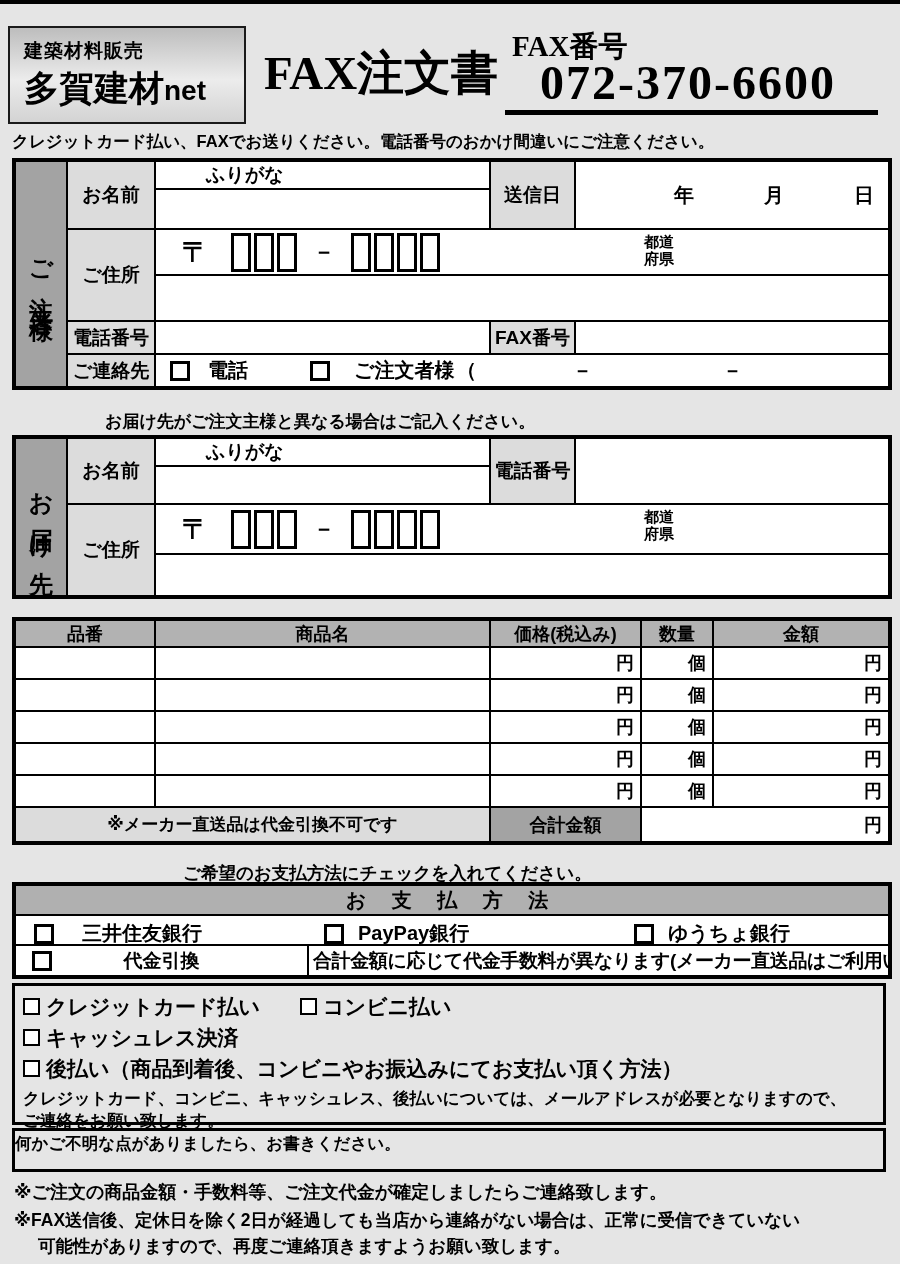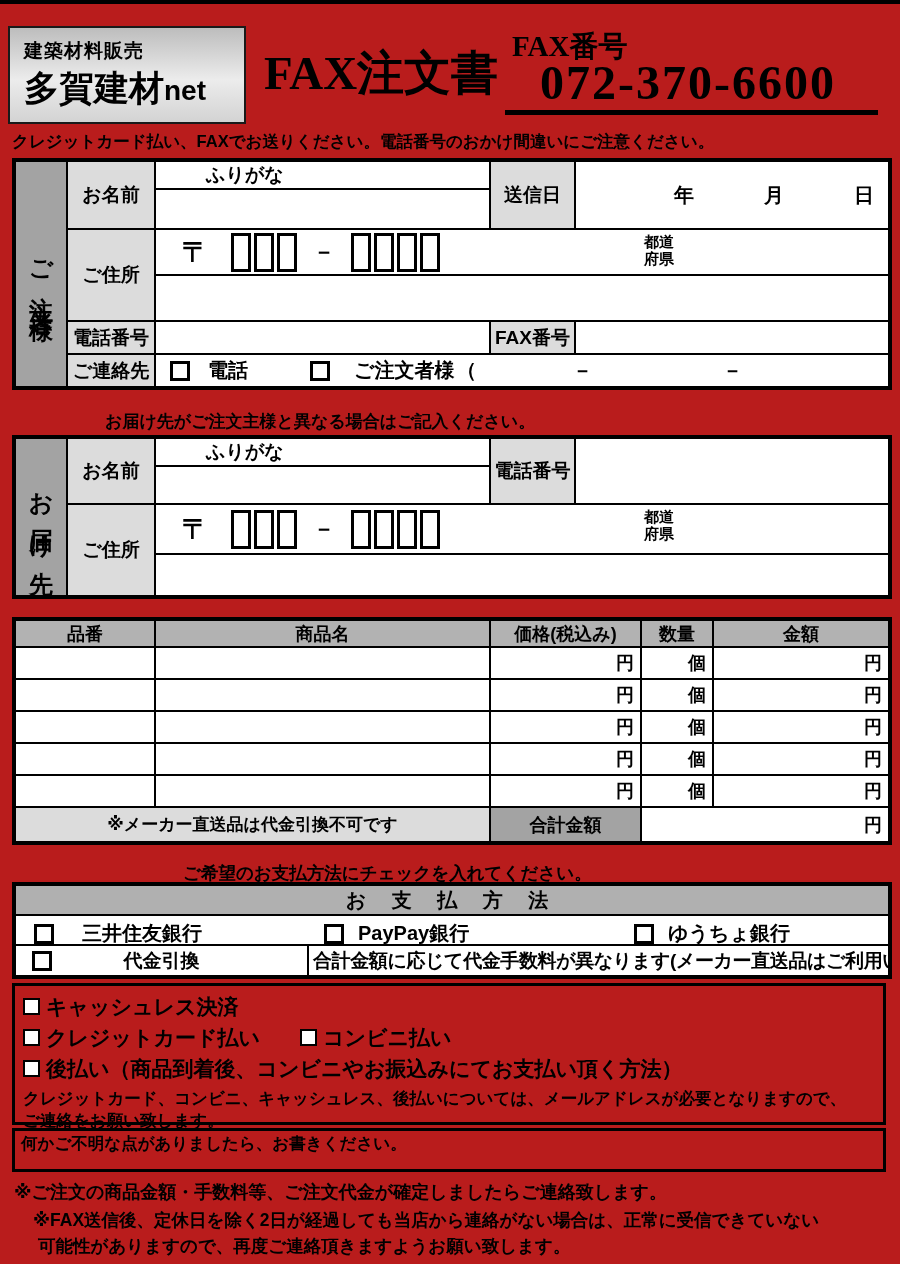--- a/index.html
+++ b/index.html
@@ -1,18 +1,18 @@
 <!DOCTYPE html>
 <html><head>
 <meta charset="utf-8">
 <style>
   * { margin:0; padding:0; box-sizing:border-box; }
   html,body { background:#fff; }
   body { font-family:"Liberation Sans","DejaVu Sans",sans-serif; color:#000; }
-  #page { position:relative; width:900px; height:1264px; background:#b91c1c; overflow:hidden; }
+  #page { position:relative; width:900px; height:1264px; background:#e5e5e5; overflow:hidden; }
 
   .topbar { position:absolute; left:0; top:0; width:900px; height:4px; background:#000; }
 
   
   .logo { position:absolute; left:8px; top:26px; width:238px; height:98px;
           border:2px solid #1a1a1a;
           background:linear-gradient(180deg,#bdbdbd 0%,#ececec 55%,#d3d3d3 100%);
           padding:10px 0 0 14px; }
   .logo .l1 { font-size:19px; font-weight:bold; letter-spacing:1px; }
   .logo .l2 { font-size:35px; font-weight:bold; letter-spacing:0; line-height:1.35; }
@@ -71,25 +71,25 @@
              vertical-align:middle; white-space:nowrap; }
 
   .creditbox { position:absolute; left:12px; top:983px; width:874px; height:142px;
                border:3px solid #000; padding:5px 8px; }
   .optline { display:flex; align-items:center; gap:6px; font-weight:bold; font-size:21px; height:31px; }
   .optline .gap { width:28px; }
   .optline .checkbox { width:17px; height:17px; border-width:2.5px; }
   .emailnote { font-weight:bold; font-size:16.5px; line-height:22px; margin-top:3px; }
 
   .inquirybox { position:absolute; left:12px; top:1128px; width:874px; height:44px;
-                border:3px solid #000; padding:2px 6px; font-weight:bold; font-size:16.5px; }
+                border:3px solid #000; padding:2px 0; font-weight:bold; font-size:16.5px; }
 
   .minote { position:absolute; font-weight:bold; }
   .footnote1 { left:14px; top:1180px; font-size:18px;text-align:center; }
-  .footnote2a { left:14px; top:1208px; font-size:17.5px;margin-left:19px; }
+  .footnote2a { left:14px; top:1208px; font-size:17.5px; }
   .footnote2b { left:38px; top:1234px; font-size:17.5px;text-align:center; }
   .note-delivery { left:105px; top:410px; font-size:17px; }
   .note-payment { left:175px; top:861px; font-size:17.5px;margin-left:8px; }
 </style>
 </head>
 <body>
 
 <div id="page">
   <div class="topbar"></div>
 
@@ -323,28 +323,28 @@
         </td>
         <td class="codnote white">合計金額に応じて代金手数料が異なります(メーカー直送品はご利用いただけません)</td>
       </tr>
     </tbody>
       </table>
   </div>
 
   <div class="creditbox">
     <div class="optline">
       <span class="checkbox"></span>
-      <span>キャッシュレス決済</span>
-    </div>
-    <div class="optline">
-      <span class="checkbox"></span>
       <span>クレジットカード払い</span>
       <span class="gap"></span>
       <span class="checkbox"></span>
       <span>コンビニ払い</span>
+    </div>
+    <div class="optline">
+      <span class="checkbox"></span>
+      <span>キャッシュレス決済</span>
     </div>
     <div class="optline">
       <span class="checkbox"></span>
       <span>後払い（商品到着後、コンビニやお振込みにてお支払い頂く方法）</span>
     </div>
     <div class="emailnote">
       <div>クレジットカード、コンビニ、キャッシュレス、後払いについては、メールアドレスが必要となりますので、</div>
       <div>ご連絡をお願い致します。</div>
     </div>
   </div>

